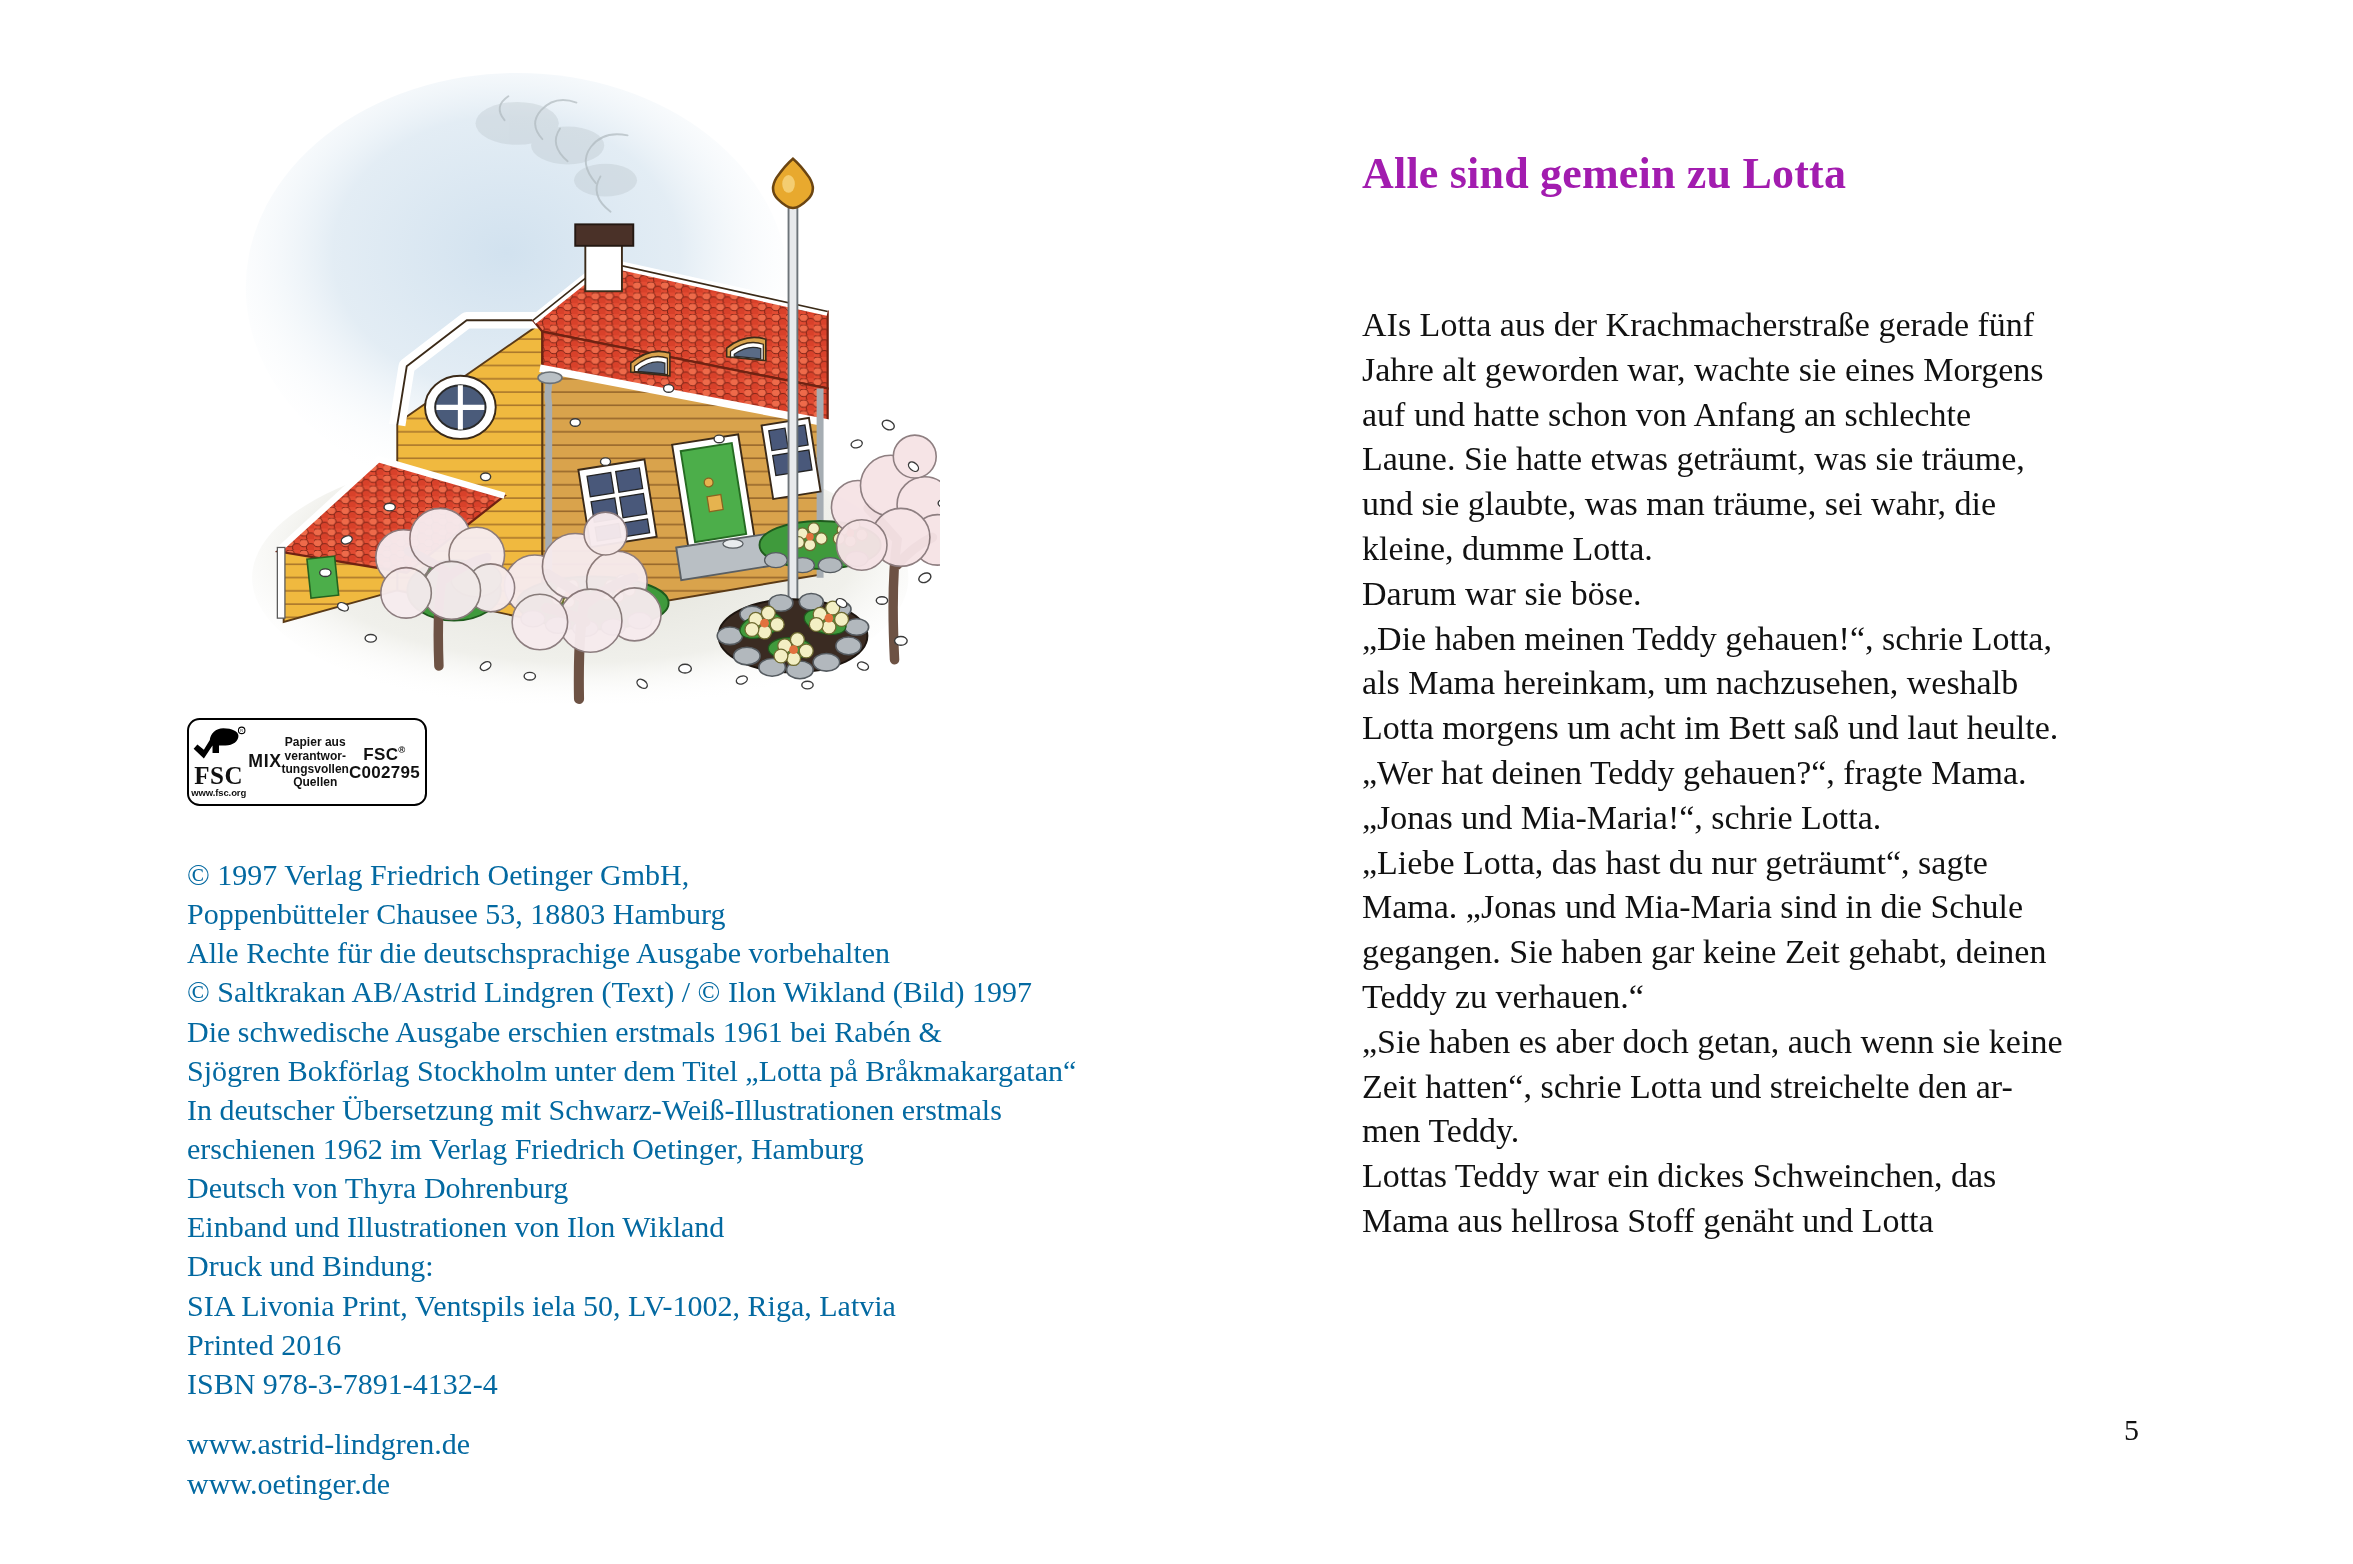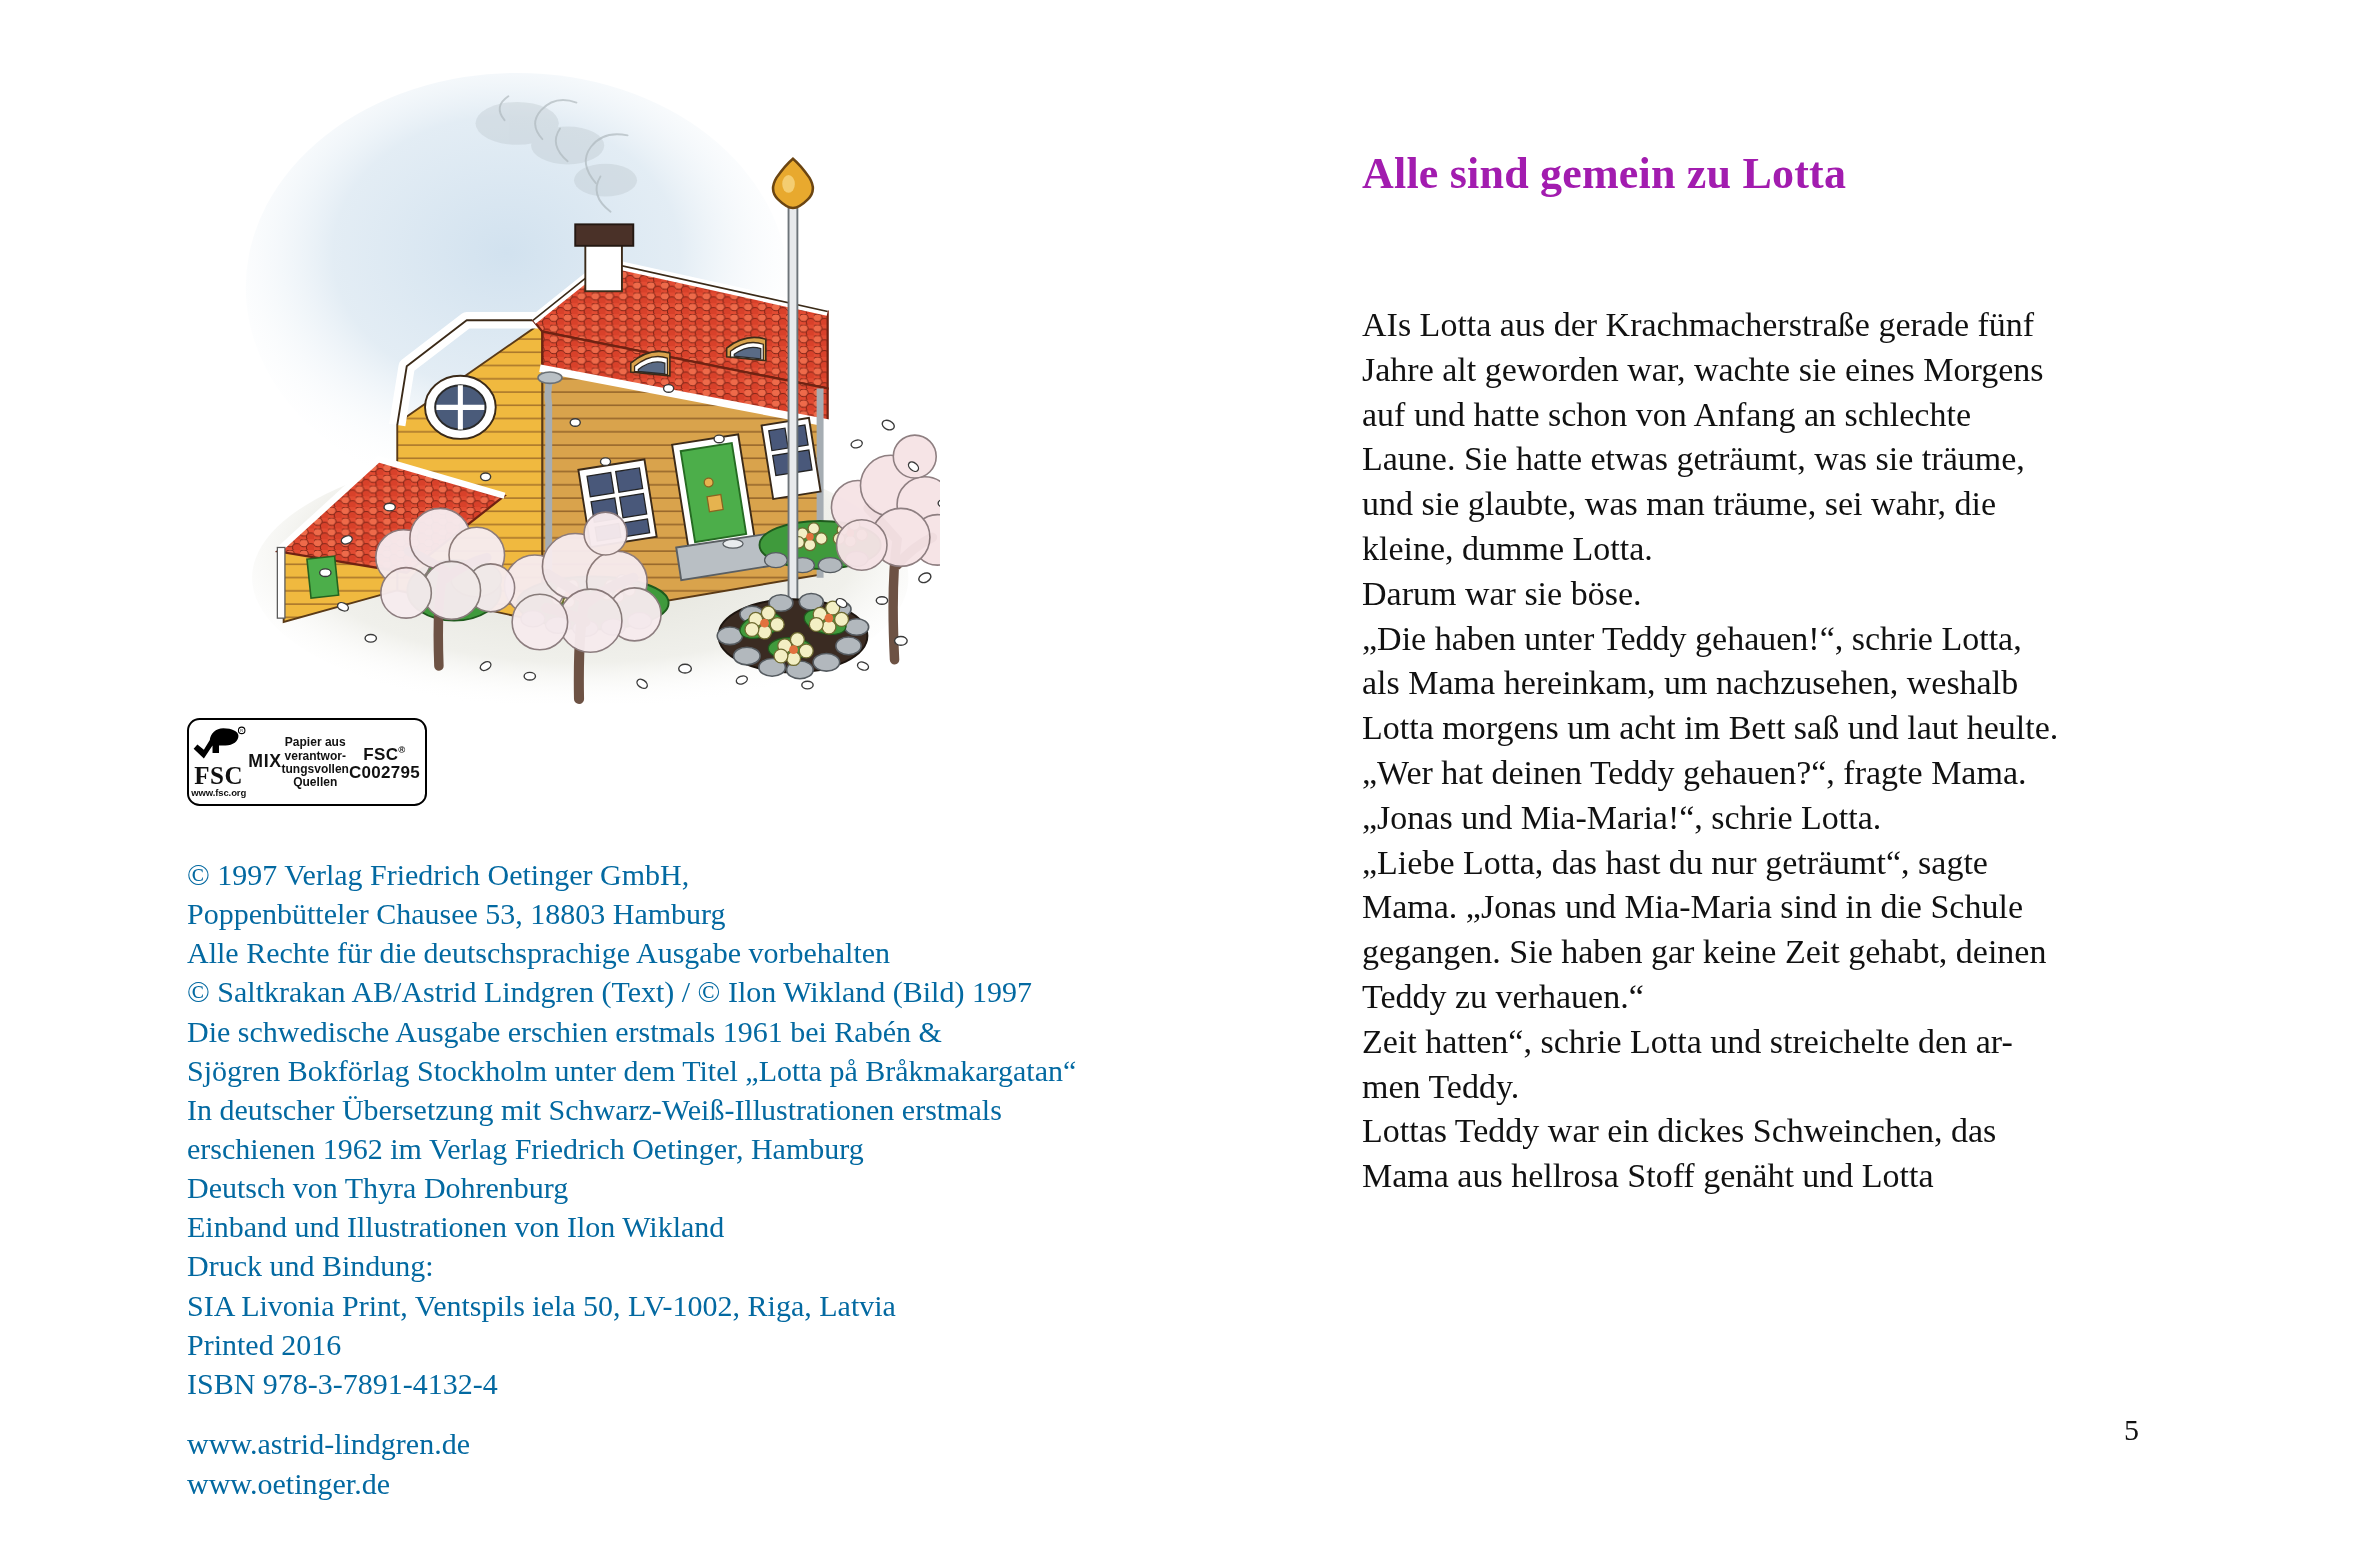--- a/index.html
+++ b/index.html
@@ -441,37 +441,38 @@
     <span>Jahre alt geworden war, wachte sie eines Morgens</span>
     <span>auf und hatte schon von Anfang an schlechte</span>
     <span>Laune. Sie hatte etwas geträumt, was sie träume,</span>
     <span>und sie glaubte, was man träume, sei wahr, die</span>
     <span>kleine, dumme Lotta.</span>
   </p>
   <p>
     <span>Darum war sie böse.</span>
   </p>
   <p>
-    <span>„Die haben unter Teddy gehauen!“, schrie Lotta,</span>
+    <span>„Die haben meinen Teddy gehauen!“, schrie Lotta,</span>
     <span>als Mama hereinkam, um nachzusehen, weshalb</span>
     <span>Lotta morgens um acht im Bett saß und laut heulte.</span>
   </p>
   <p>
     <span>„Wer hat deinen Teddy gehauen?“, fragte Mama.</span>
   </p>
   <p>
     <span>„Jonas und Mia-Maria!“, schrie Lotta.</span>
   </p>
   <p>
     <span>„Liebe Lotta, das hast du nur geträumt“, sagte</span>
     <span>Mama. „Jonas und Mia-Maria sind in die Schule</span>
     <span>gegangen. Sie haben gar keine Zeit gehabt, deinen</span>
     <span>Teddy zu verhauen.“</span>
   </p>
   <p>
+    <span>„Sie haben es aber doch getan, auch wenn sie keine</span>
     <span>Zeit hatten“, schrie Lotta und streichelte den ar-</span>
     <span>men Teddy.</span>
   </p>
   <p>
     <span>Lottas Teddy war ein dickes Schweinchen, das</span>
     <span>Mama aus hellrosa Stoff genäht und Lotta</span>
   </p>
 </div>
 
 <div class="folio">5</div>

